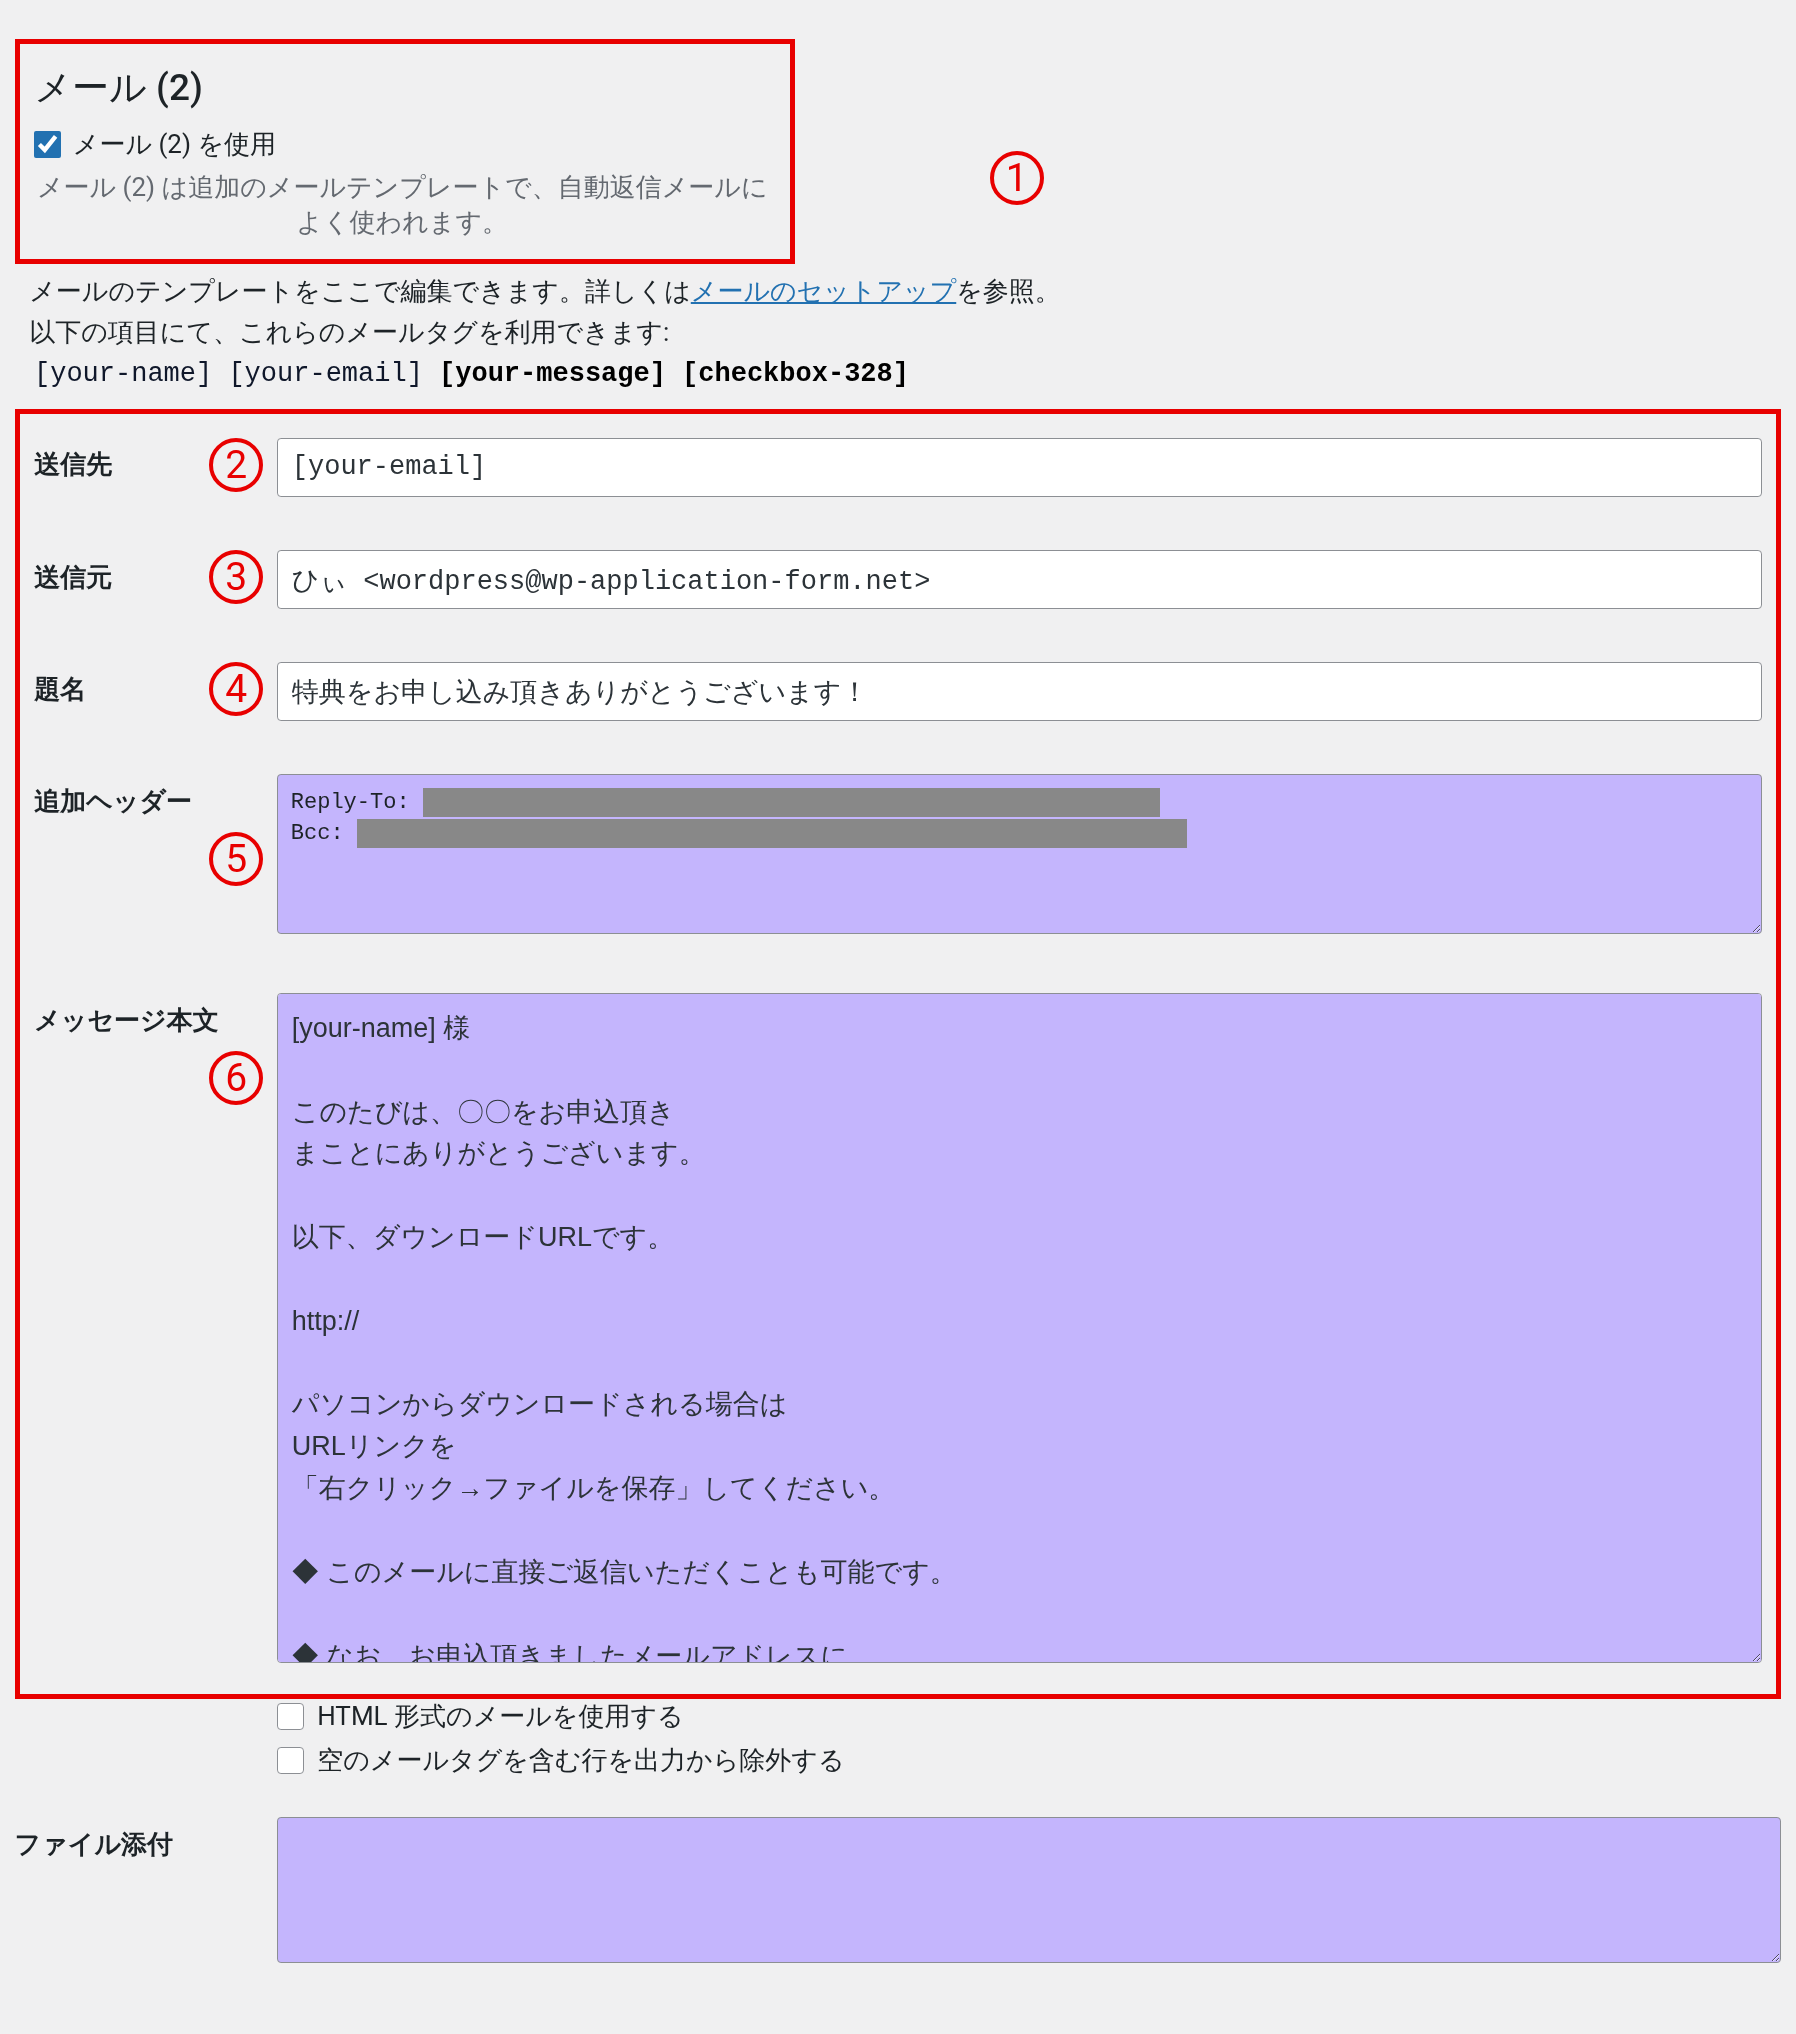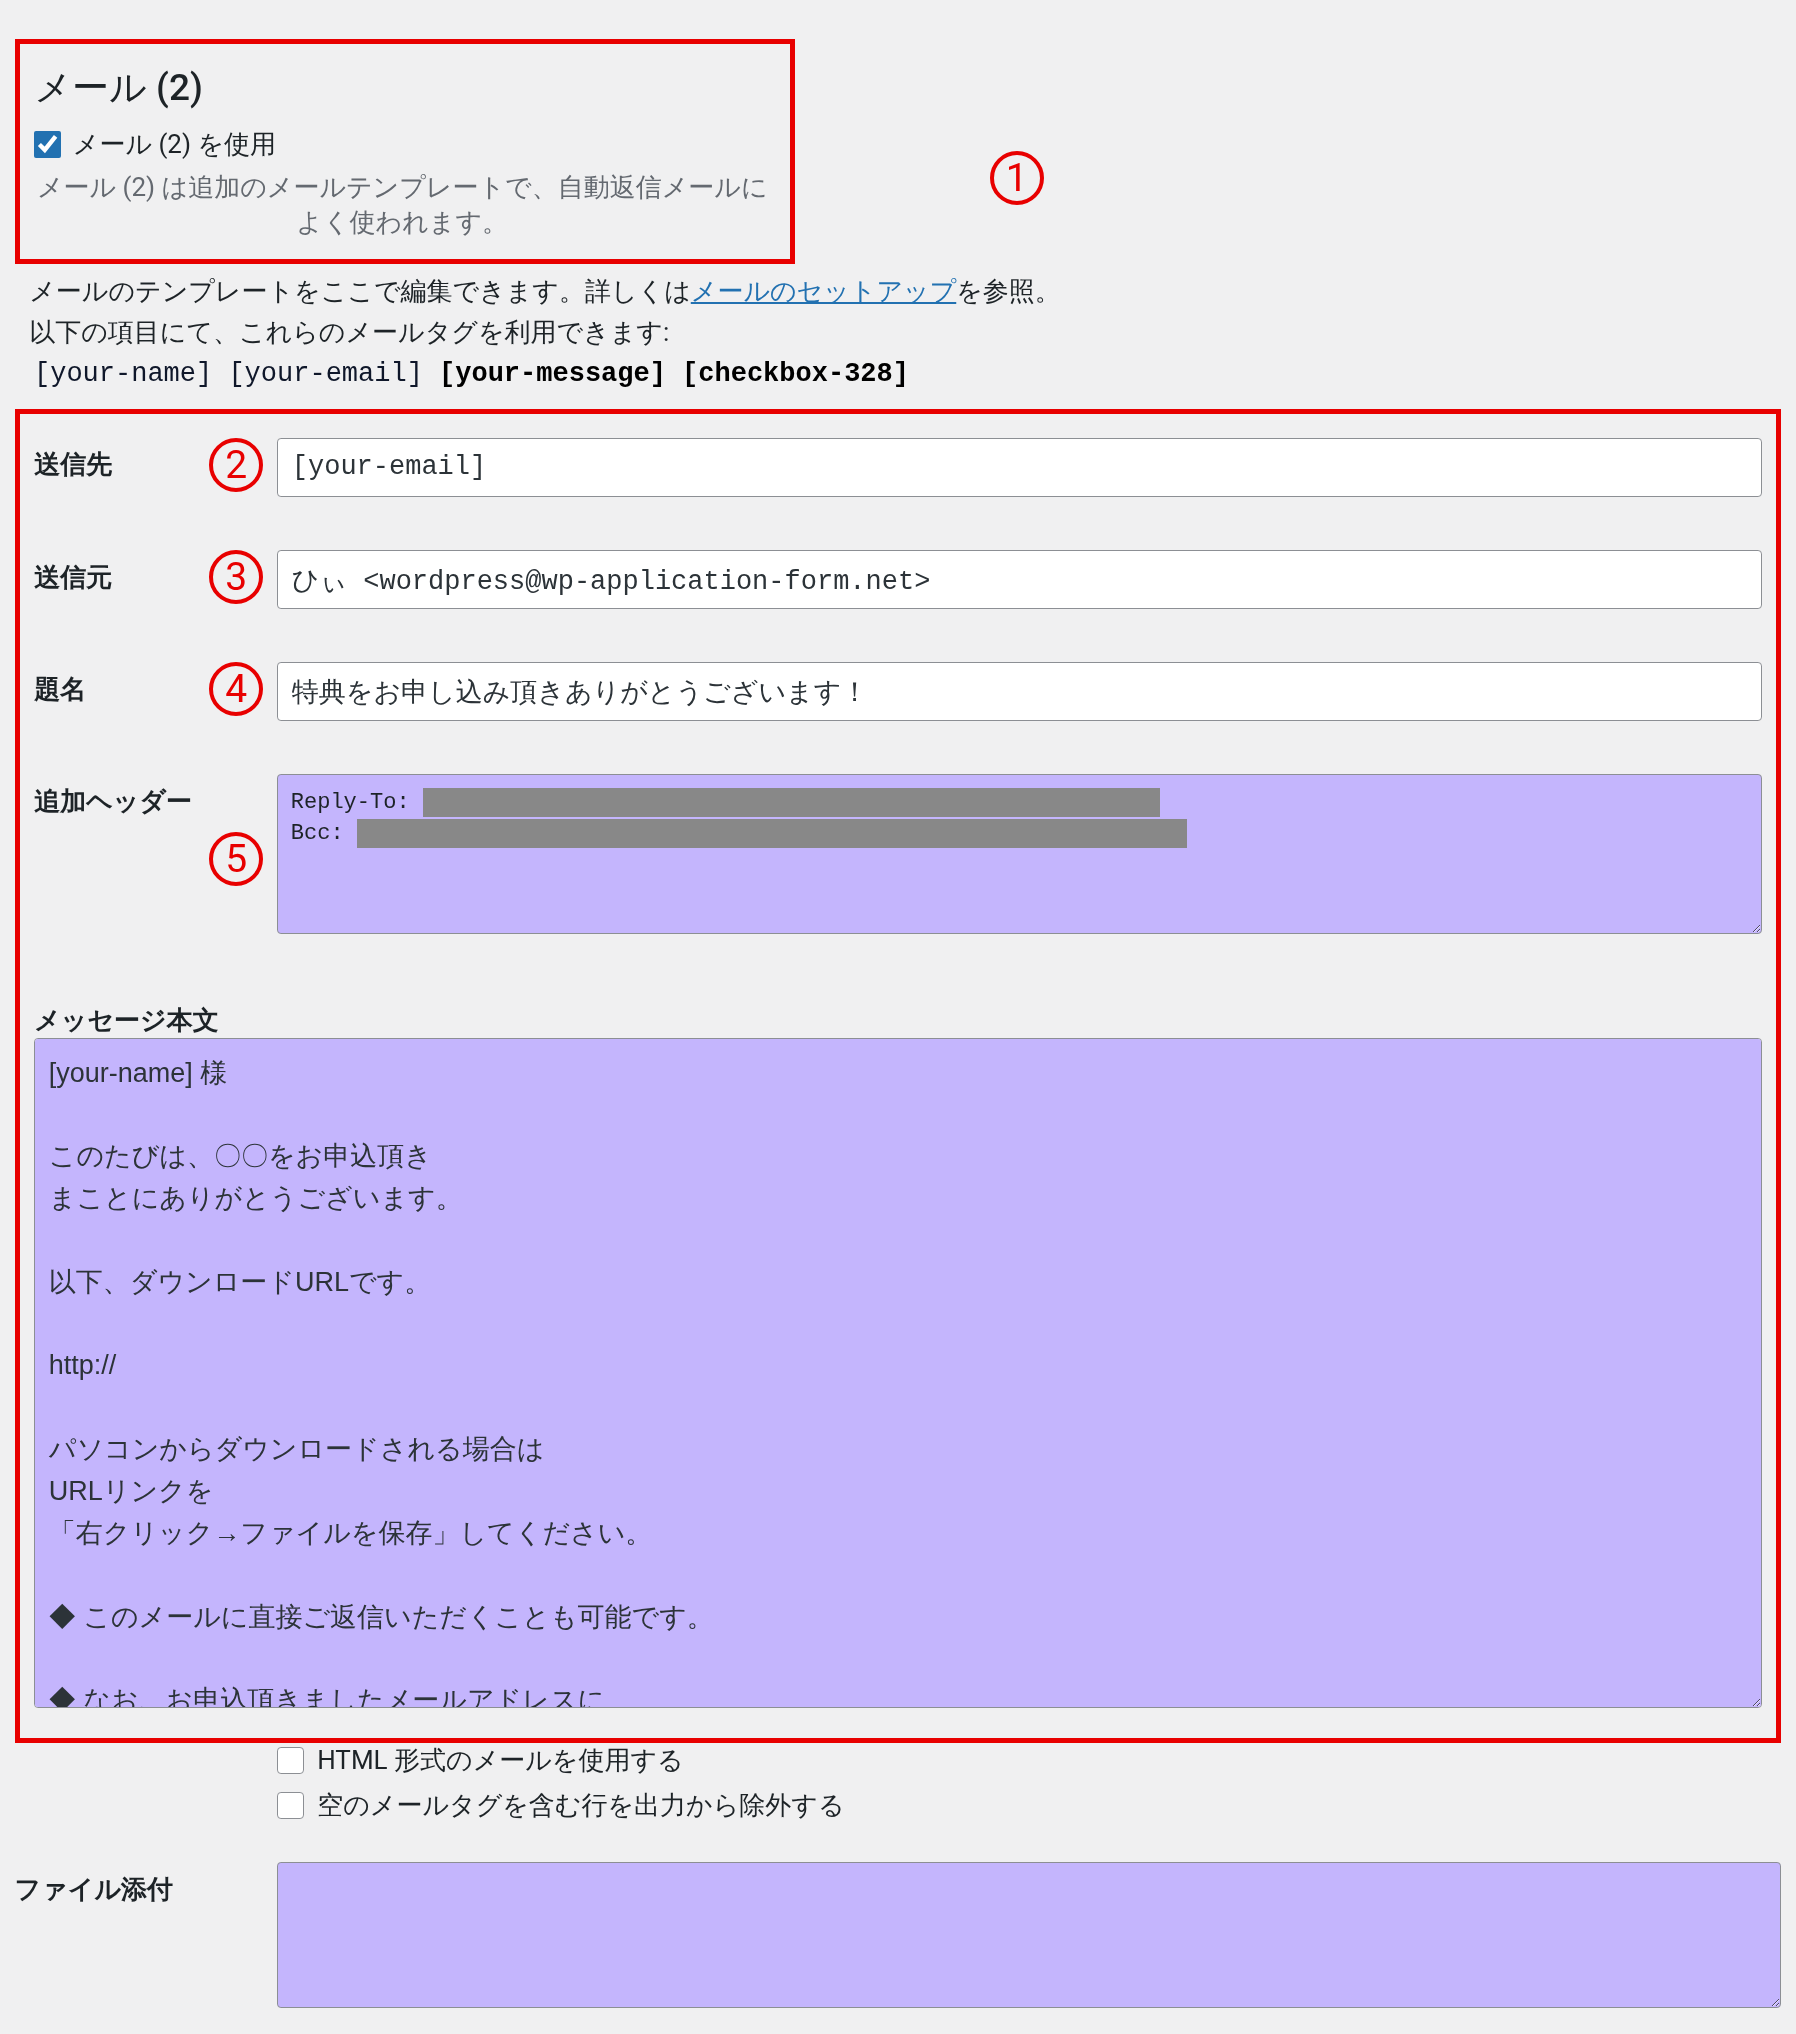--- a/index.html
+++ b/index.html
@@ -223,21 +223,21 @@
     <div class="annot-field" style="top:58px;">5</div>
     <div class="field-input-wrap" style="position:relative;">
       <textarea class="text-area headers" style=""></textarea>
       <div class="headers-display">
         <div><span>Reply-To:</span> <span class="redacted w1"></span></div>
         <div><span>Bcc:</span> <span class="redacted w2"></span></div>
       </div>
     </div>
   </div>
 
-  <div class="field-row" style="margin-bottom:9.7px;flex-direction:column;">
+  <div class="field-row" style="margin-bottom:9.7px;">
     <div class="field-label">メッセージ本文</div>
     <div class="annot-field" style="top:58px;">6</div>
     <div class="field-input-wrap">
       <textarea class="text-area body" style="">[your-name] 様
 
 このたびは、〇〇をお申込頂き
 まことにありがとうございます。
 
 以下、ダウンロードURLです。
 

